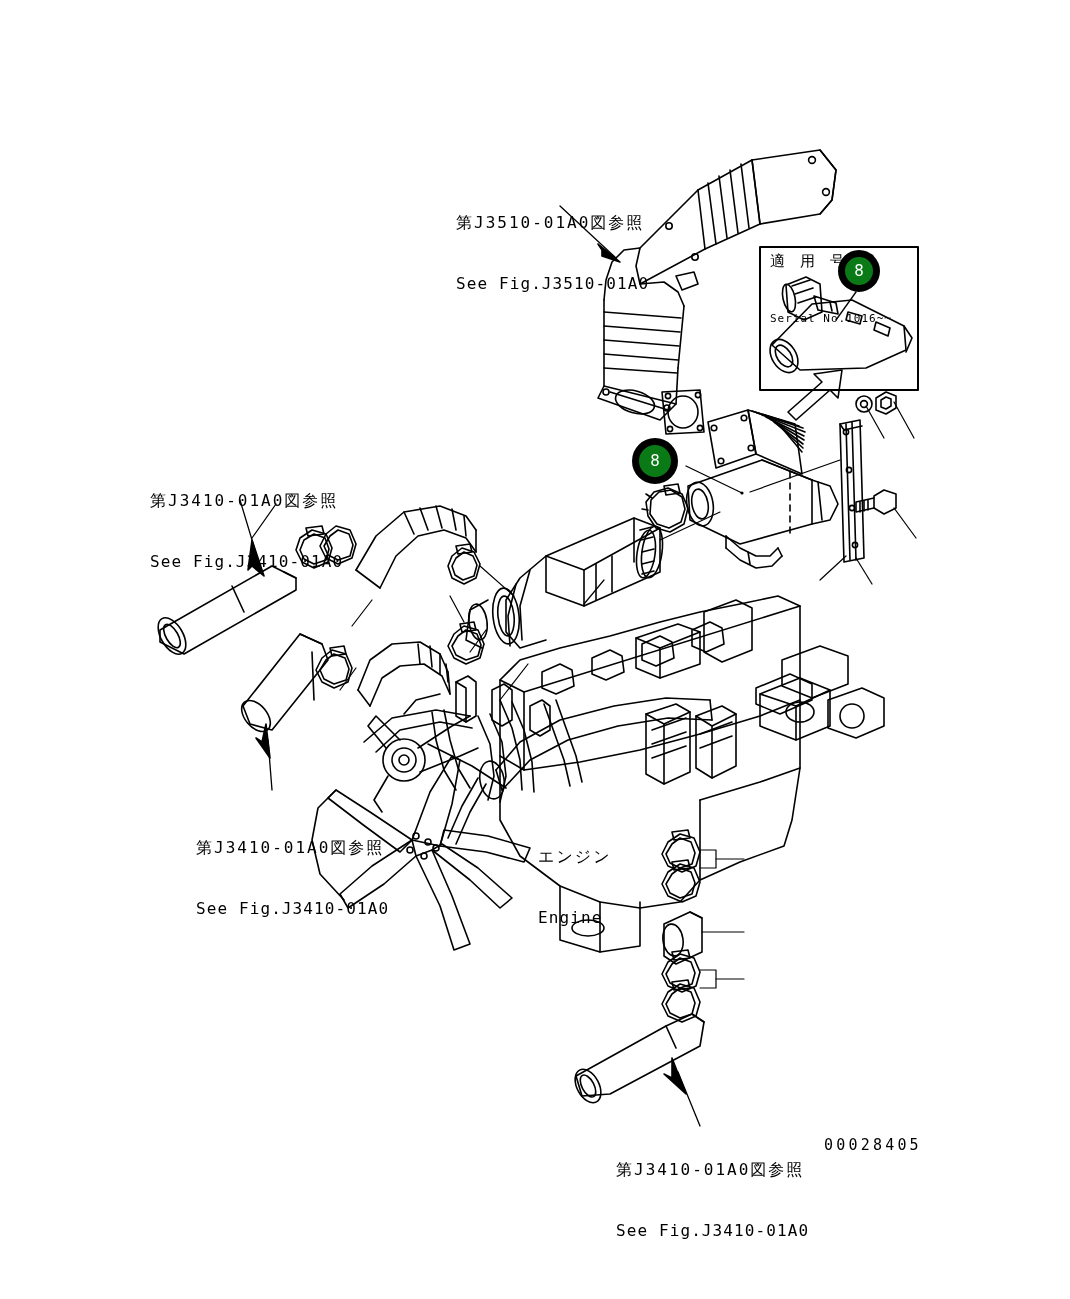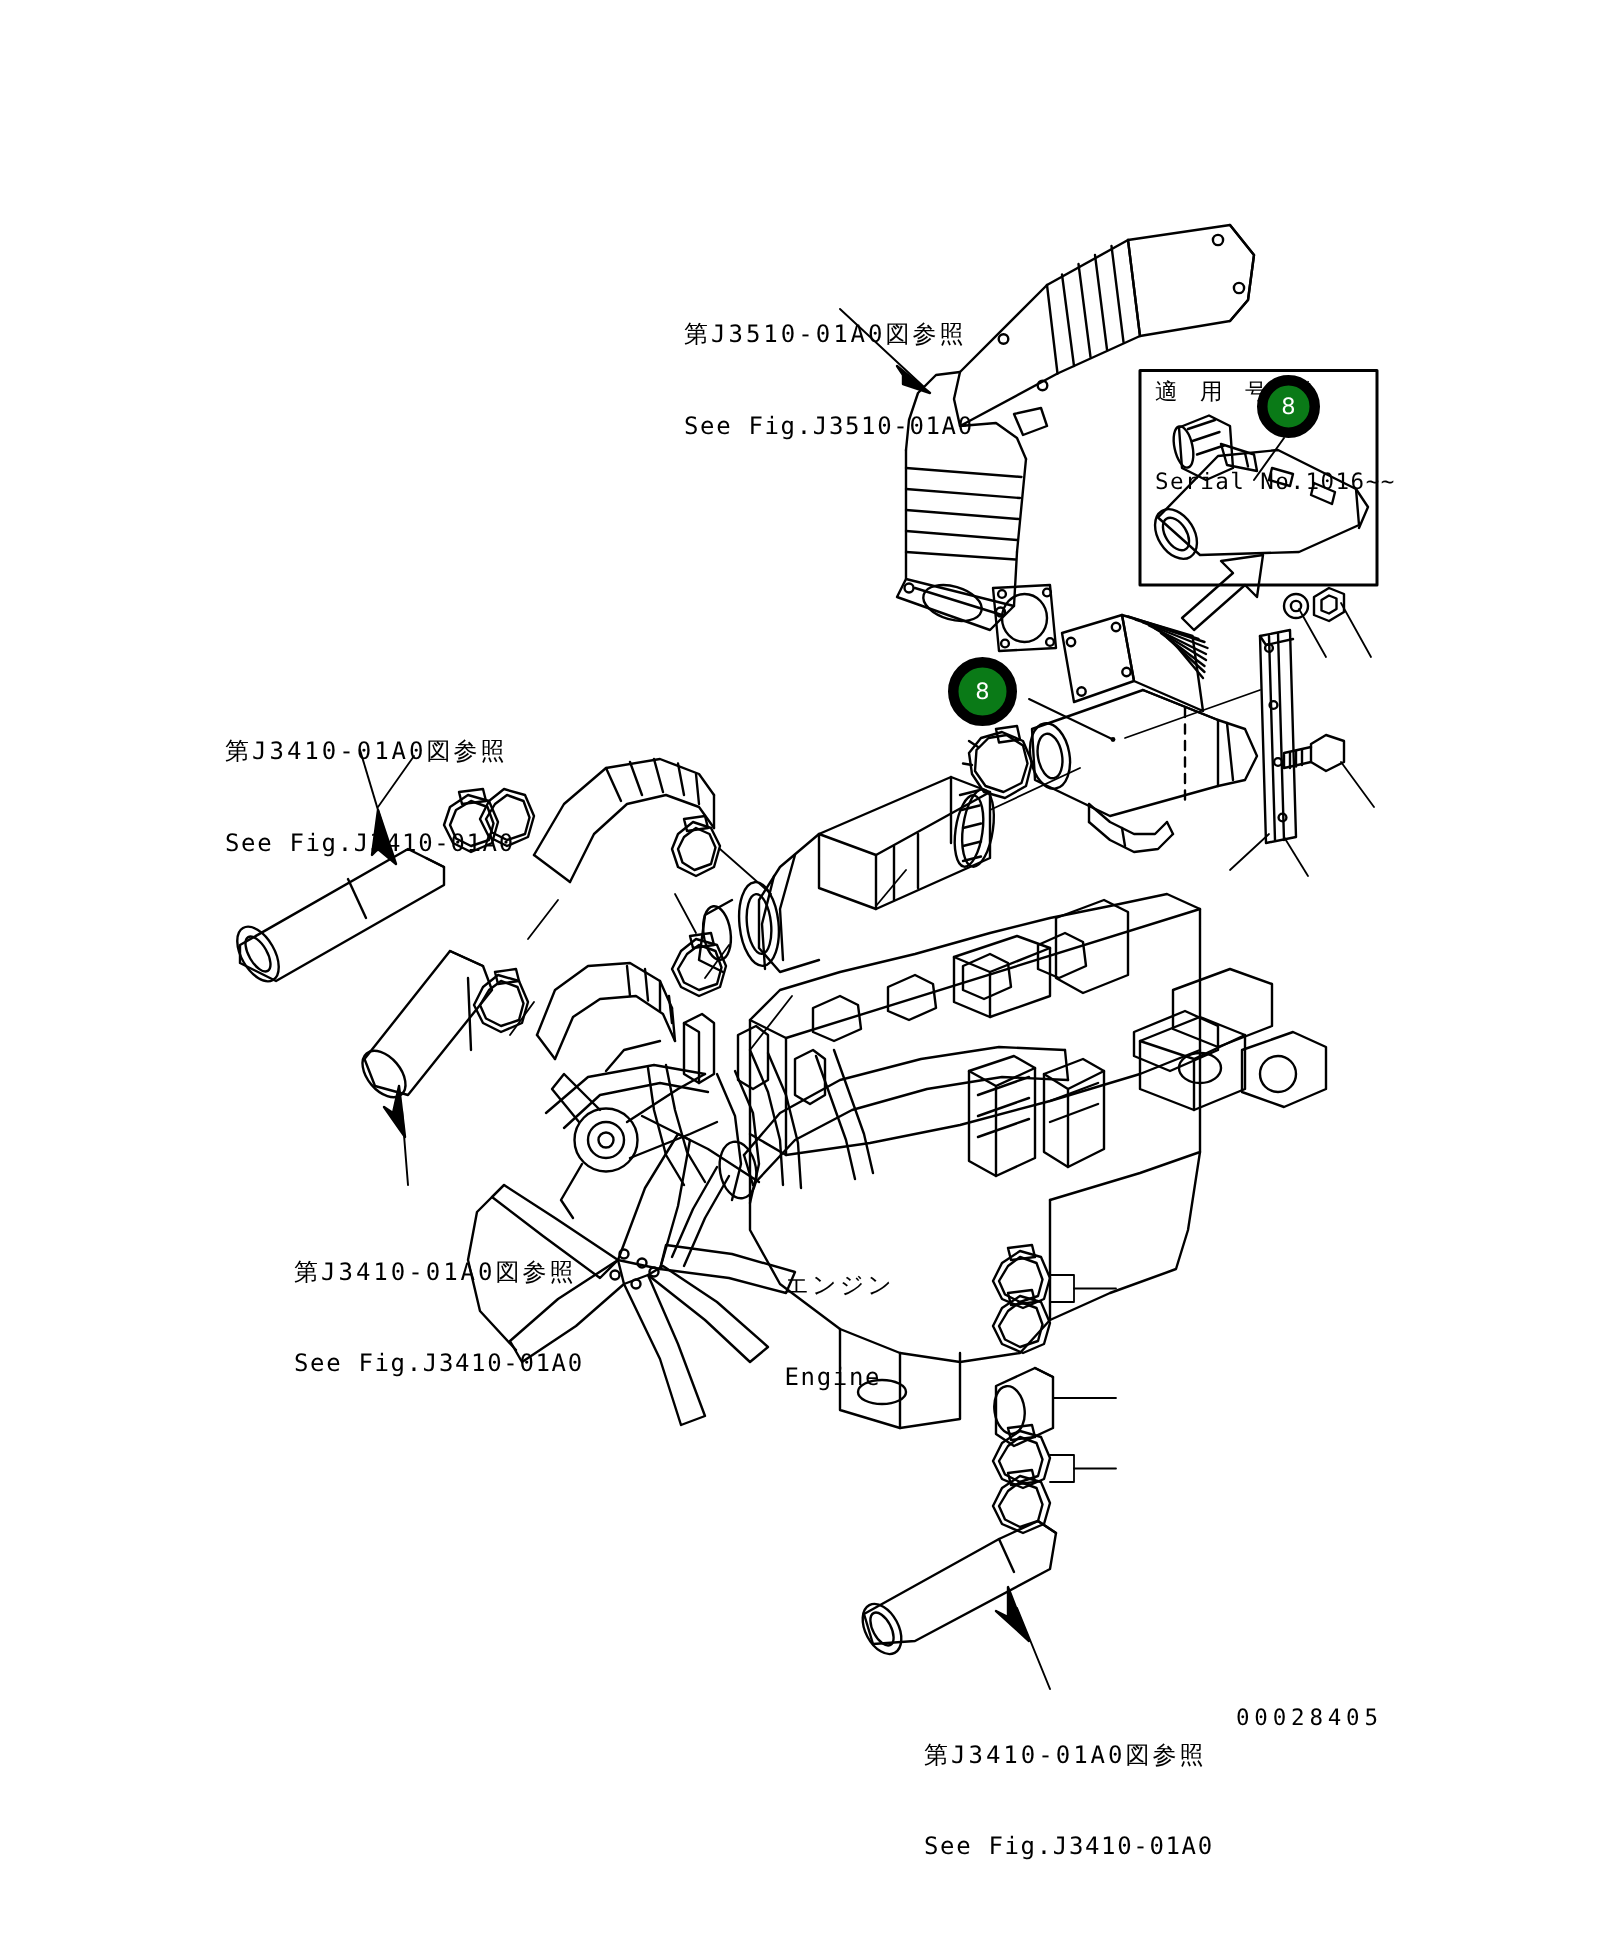--- a/index.html
+++ b/index.html
@@ -36,21 +36,21 @@
     display: block;
     letter-spacing: 2.0px;
     font-size: 16px;
   }
   .lbl .en {
     display: block;
     font-size: 16px;
     letter-spacing: 1.1px;
   }
   .lbl.small .jp { font-size: 15px; letter-spacing: 3.0px; }
-  .lbl.small .en { font-size: 15px; letter-spacing: 1.0px; }
+  .lbl.small .en { font-size: 11px; letter-spacing: 1.0px; }
   .drawno {
     position: absolute;
     font-family: "DejaVu Sans Mono", "Liberation Mono", monospace;
     font-size: 15px;
     letter-spacing: 3.2px;
     color: #000000;
     white-space: pre;
   }
   .badge {
     position: absolute;
@@ -508,21 +508,21 @@
   <div class="lbl" style="left:196px; top:797px;">
     <span class="jp">第J3410-01A0図参照</span>
     <span class="en">See Fig.J3410-01A0</span>
   </div>
 
   <div class="lbl" style="left:616px; top:1119px;">
     <span class="jp">第J3410-01A0図参照</span>
     <span class="en">See Fig.J3410-01A0</span>
   </div>
 
-  <div class="lbl" style="left:523px; top:806px;">
+  <div class="lbl" style="left:538px; top:806px;">
     <span class="jp">エンジン</span>
     <span class="en">Engine</span>
   </div>
 
   <div class="drawno" style="left:824px; top:1136px;">00028405</div>
 
   <div class="badge" id="badge-main" style="left: 632px; top: 438px; width: 46px; height: 46px; background: rgb(10, 122, 23); border: 7px solid rgb(0, 0, 0); color: rgb(255, 255, 255);">
     <span>8</span>
   </div>
 

